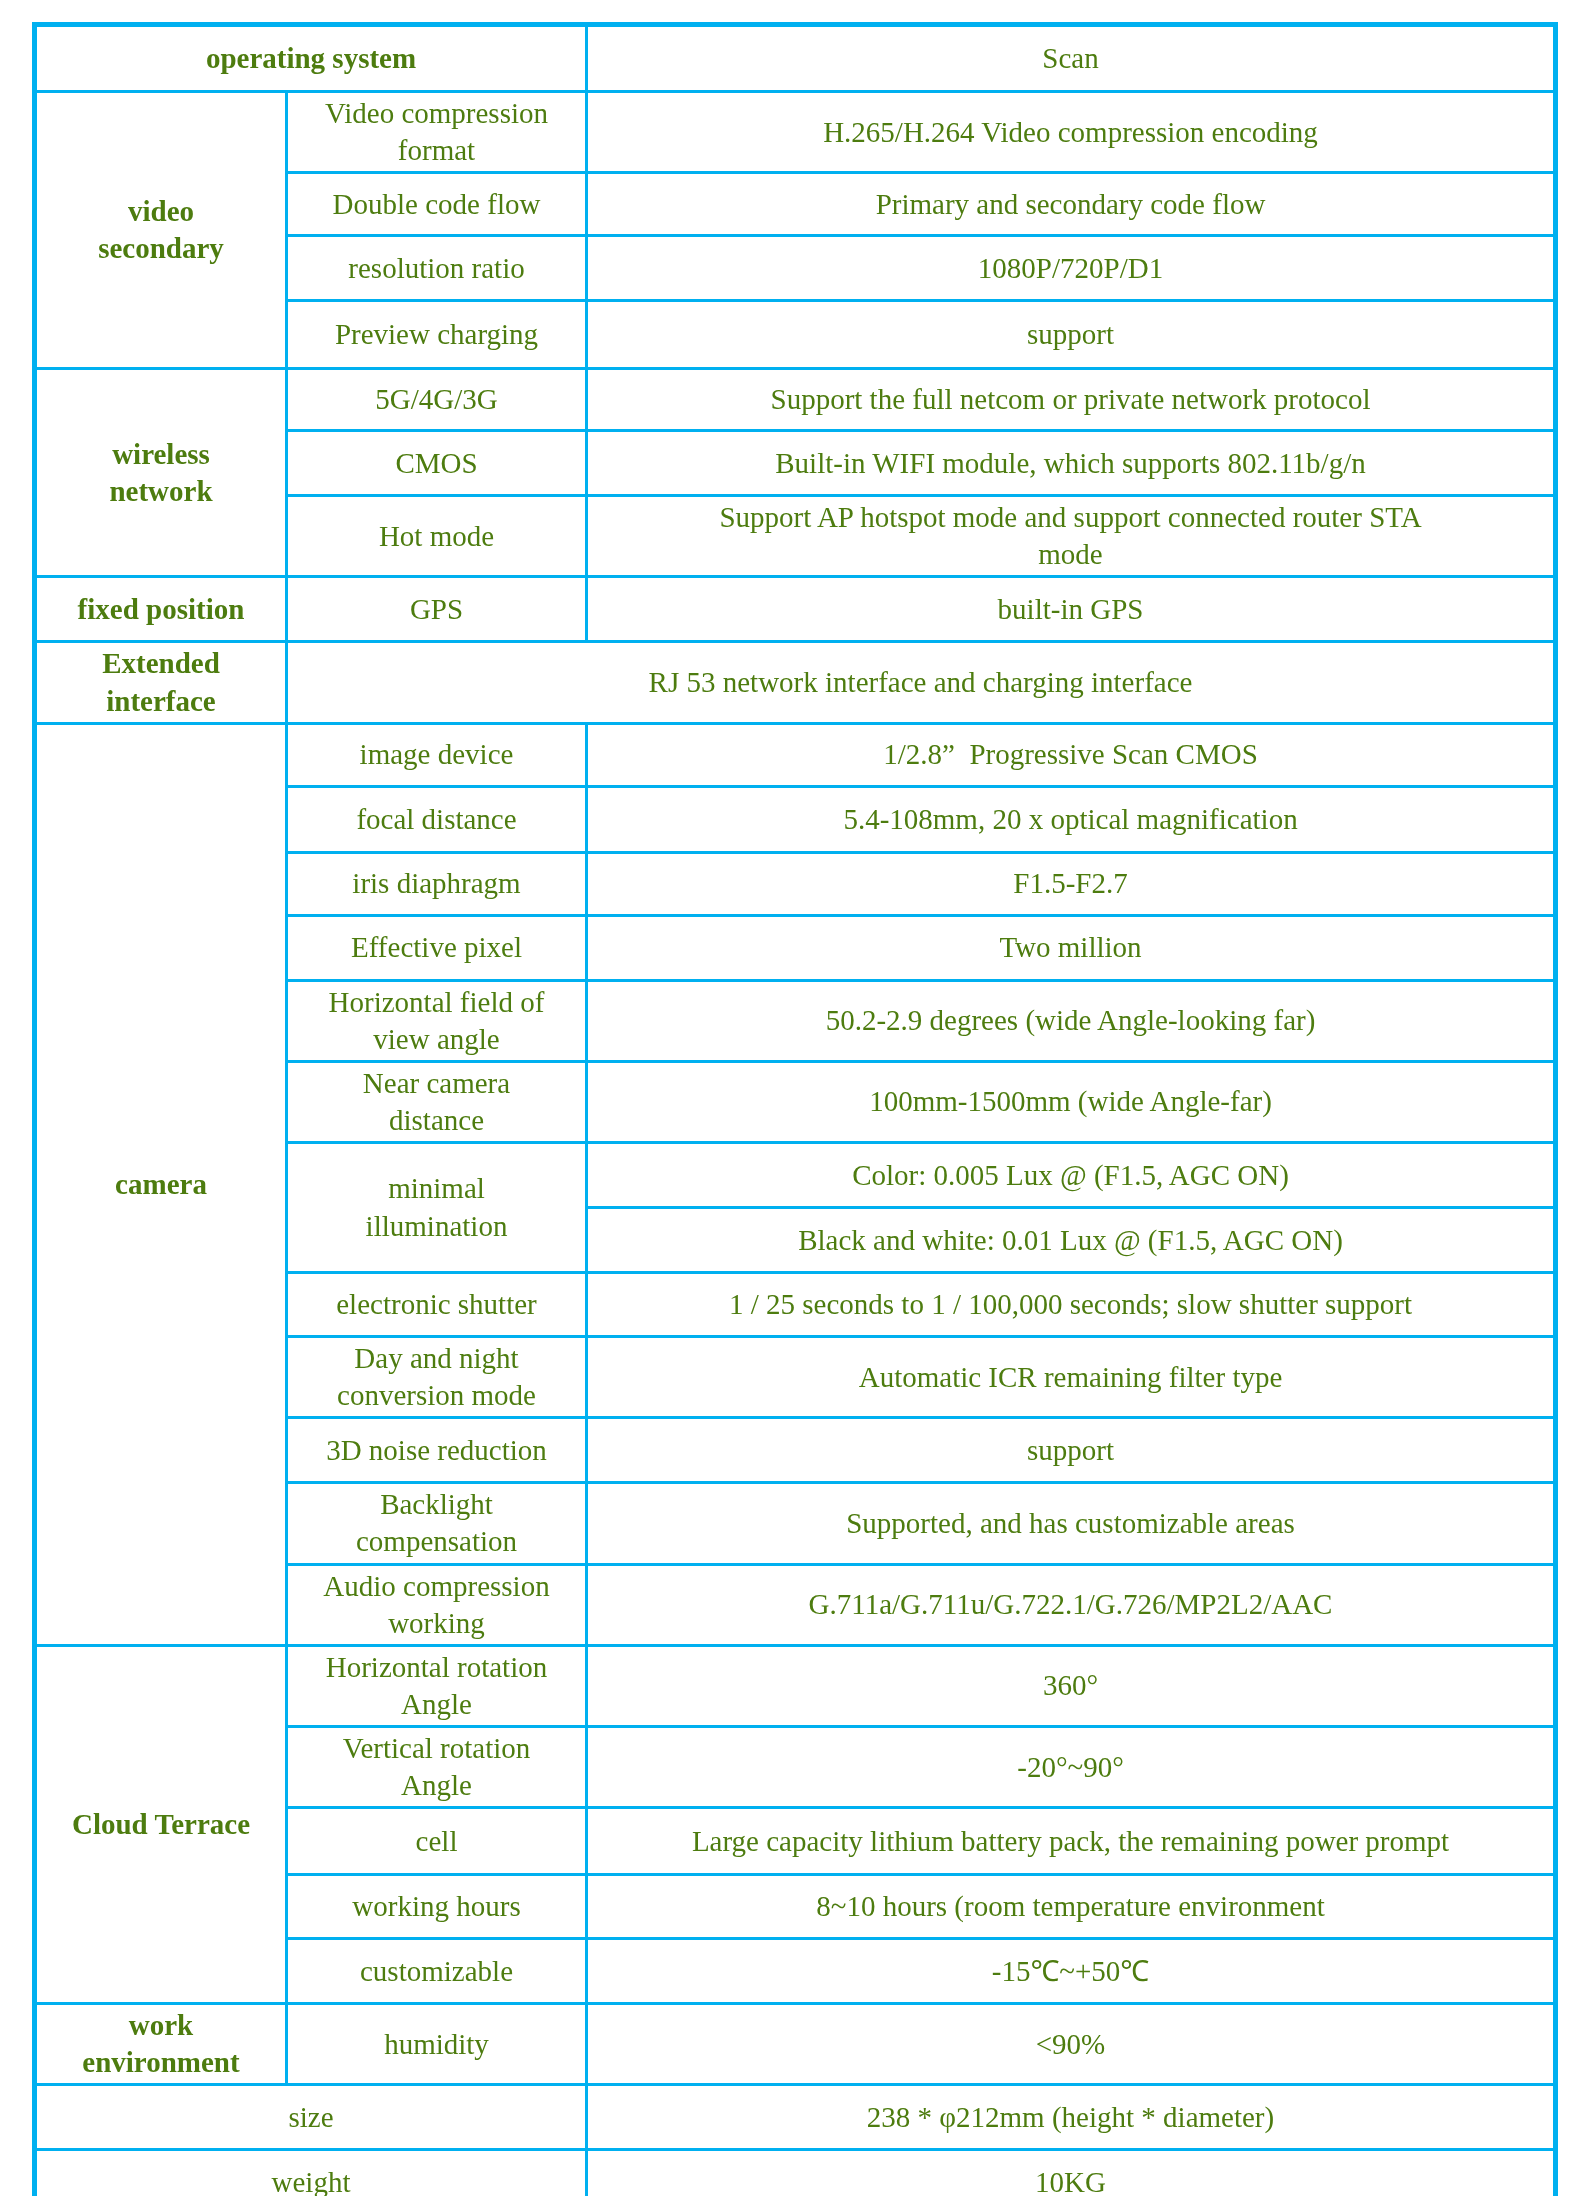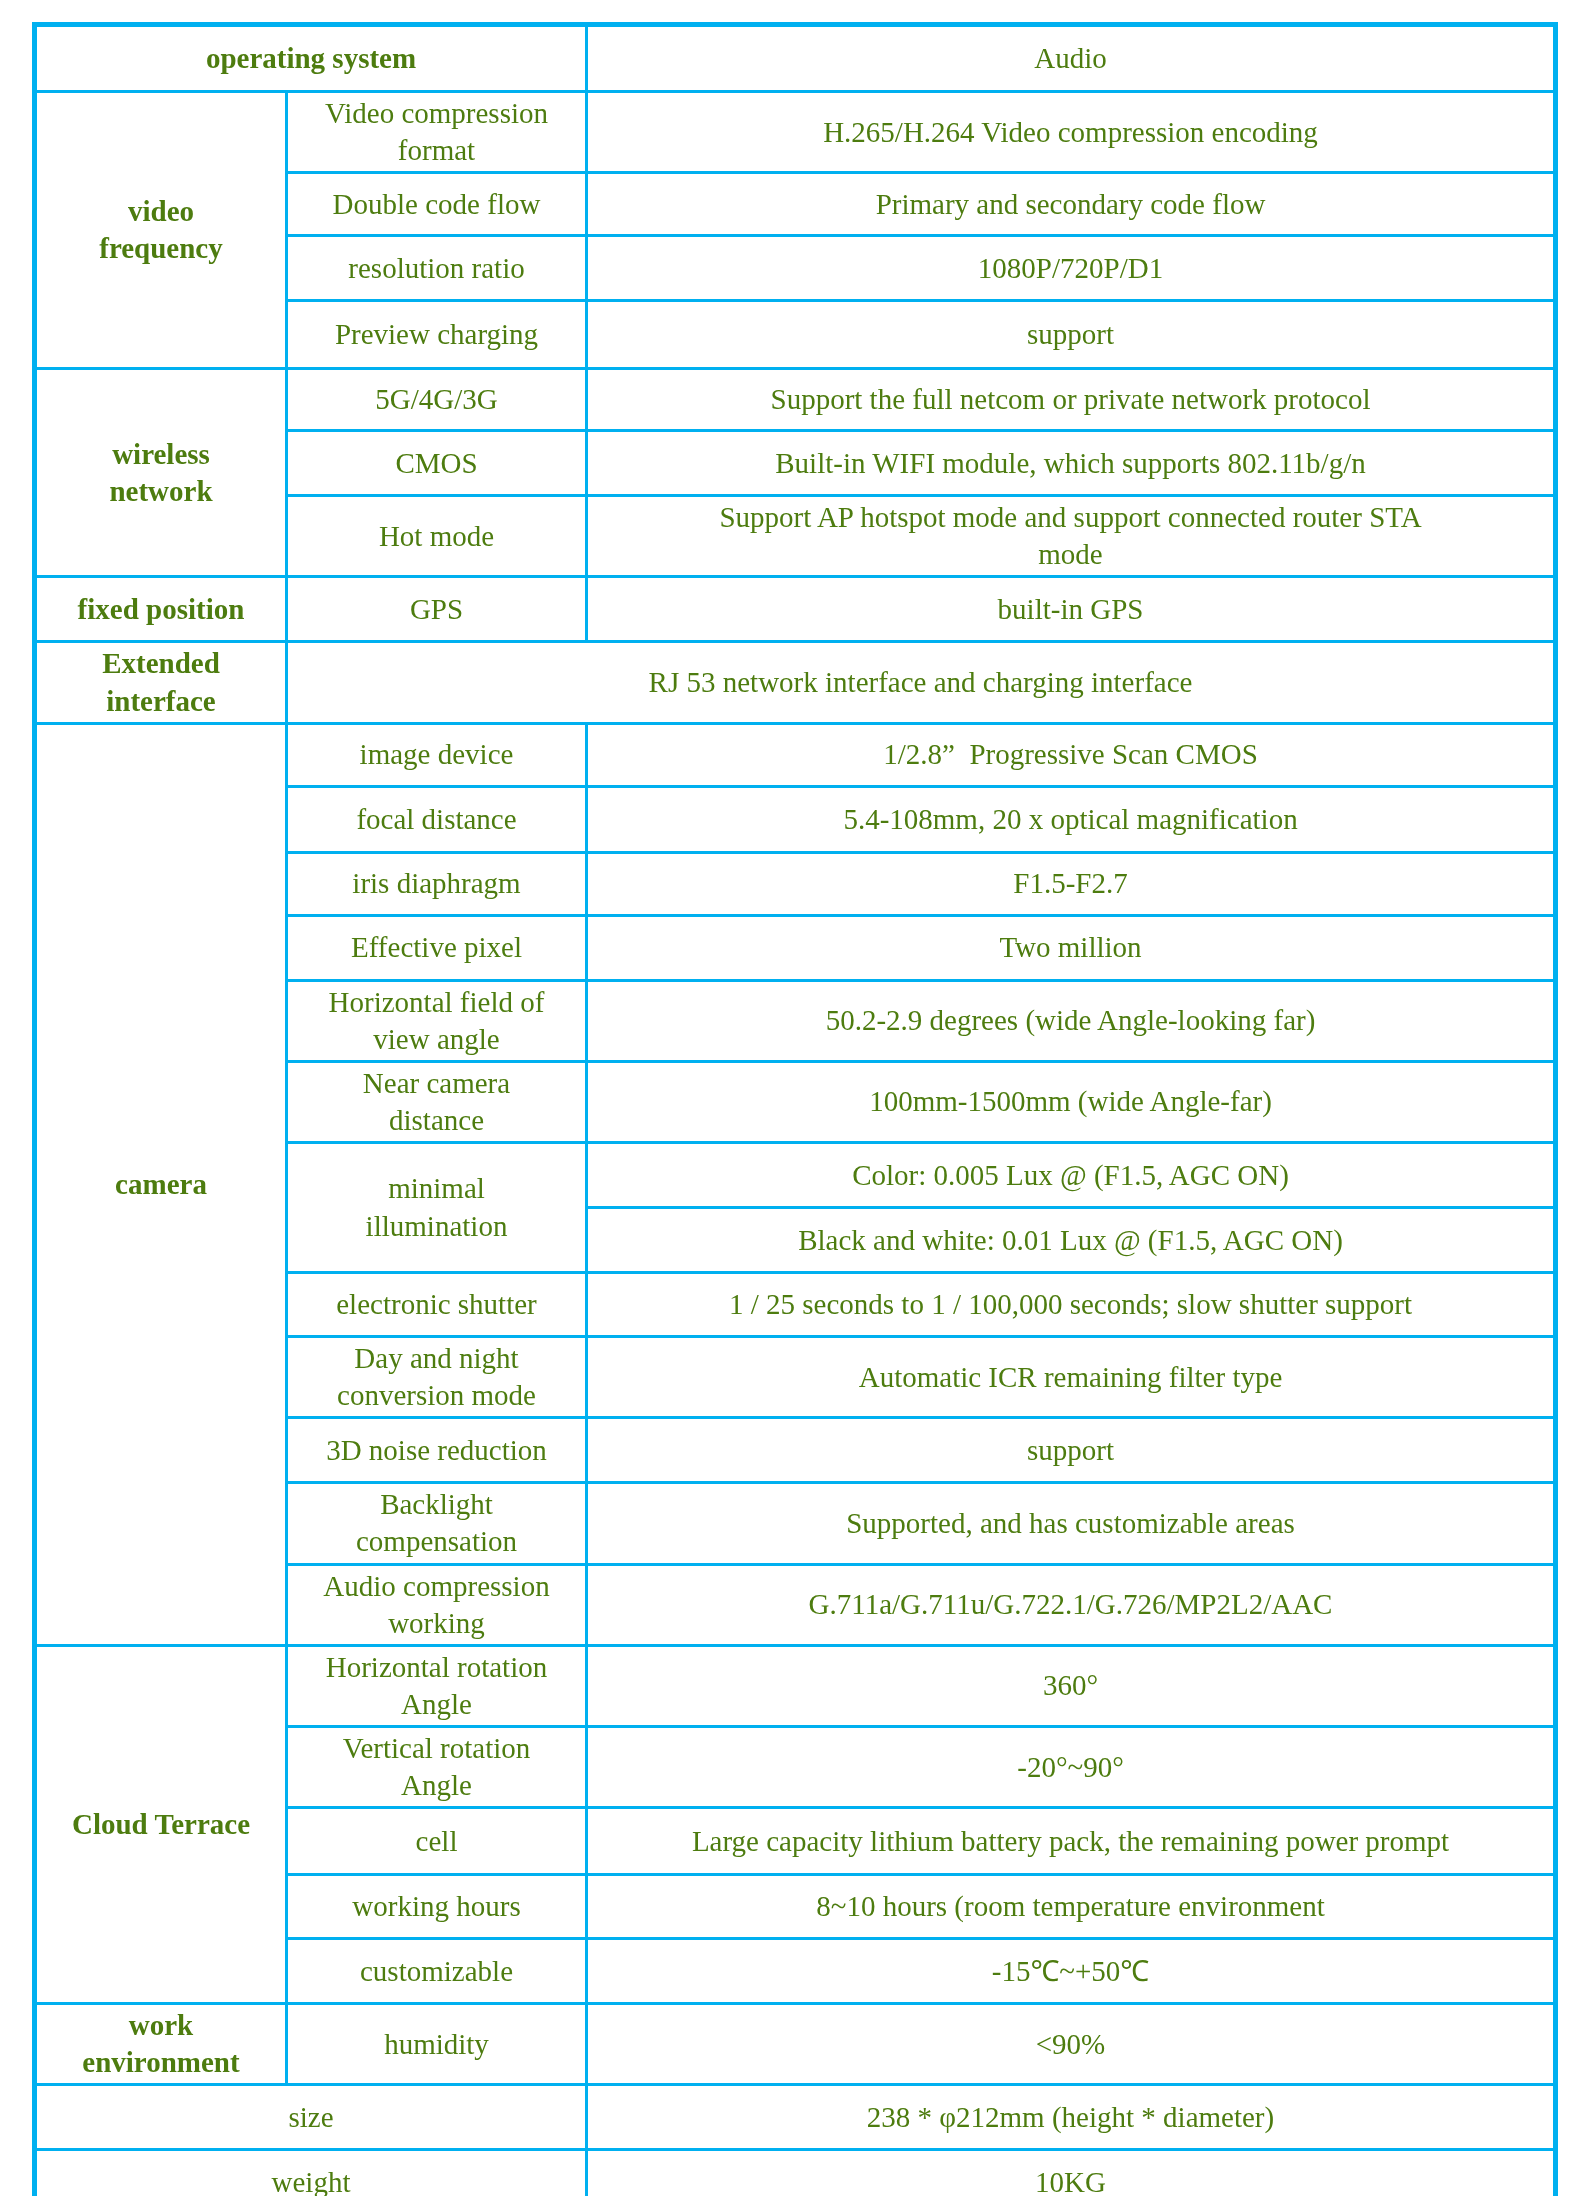--- a/index.html
+++ b/index.html
@@ -45,26 +45,26 @@
   <table class="spec">
     <colgroup>
       <col style="width:252px">
       <col style="width:300px">
       <col style="width:969px">
     </colgroup>
     <tbody>
 
       <tr style="height:67px">
         <td colspan="2" class="cat">operating system</td>
-        <td>Audio</td>
+        <td>Scan</td>
       </tr>
 
       <tr style="height:77px">
         <td rowspan="4" class="cat">video
-frequency</td>
+secondary</td>
         <td>Video compression
 format</td>
         <td>H.265/H.264 Video compression encoding</td>
       </tr>
       <tr style="height:63px">
         <td>Double code flow</td>
         <td>Primary and secondary code flow</td>
       </tr>
       <tr style="height:65px">
         <td>resolution ratio</td>

